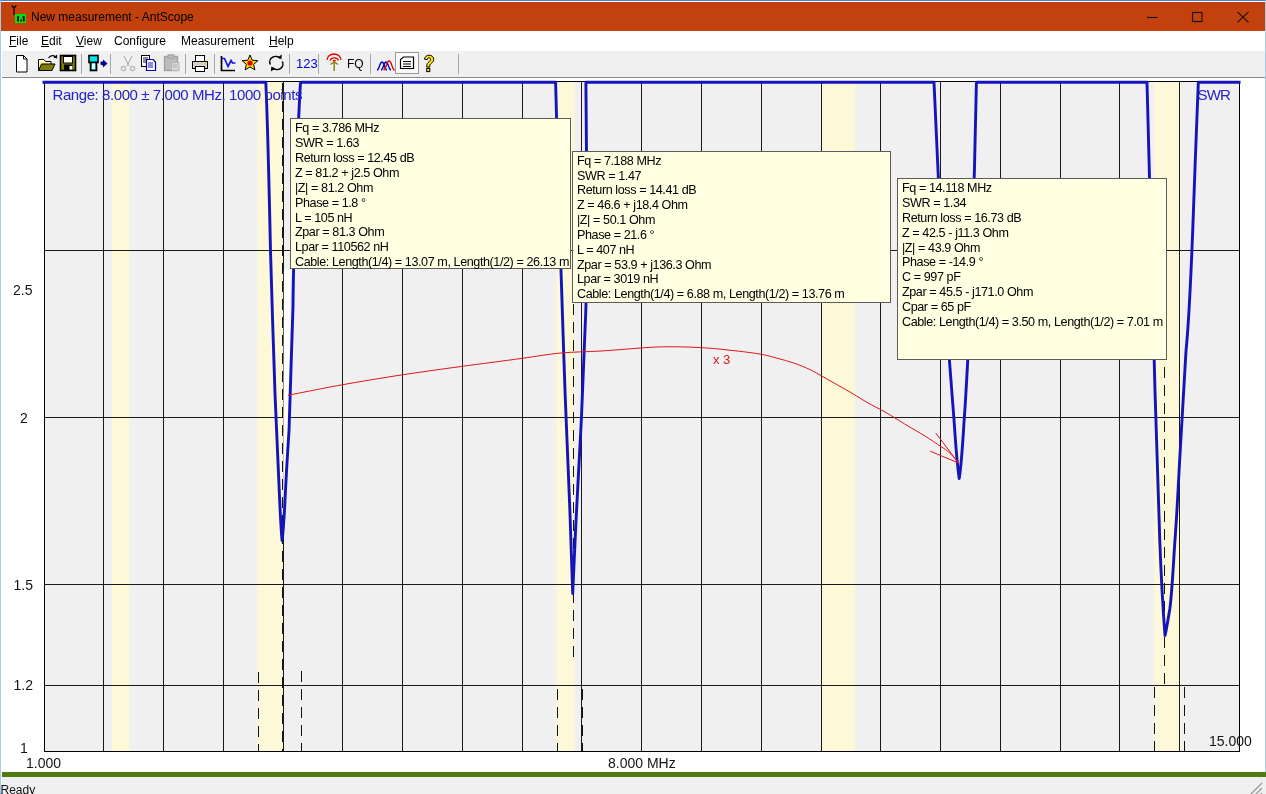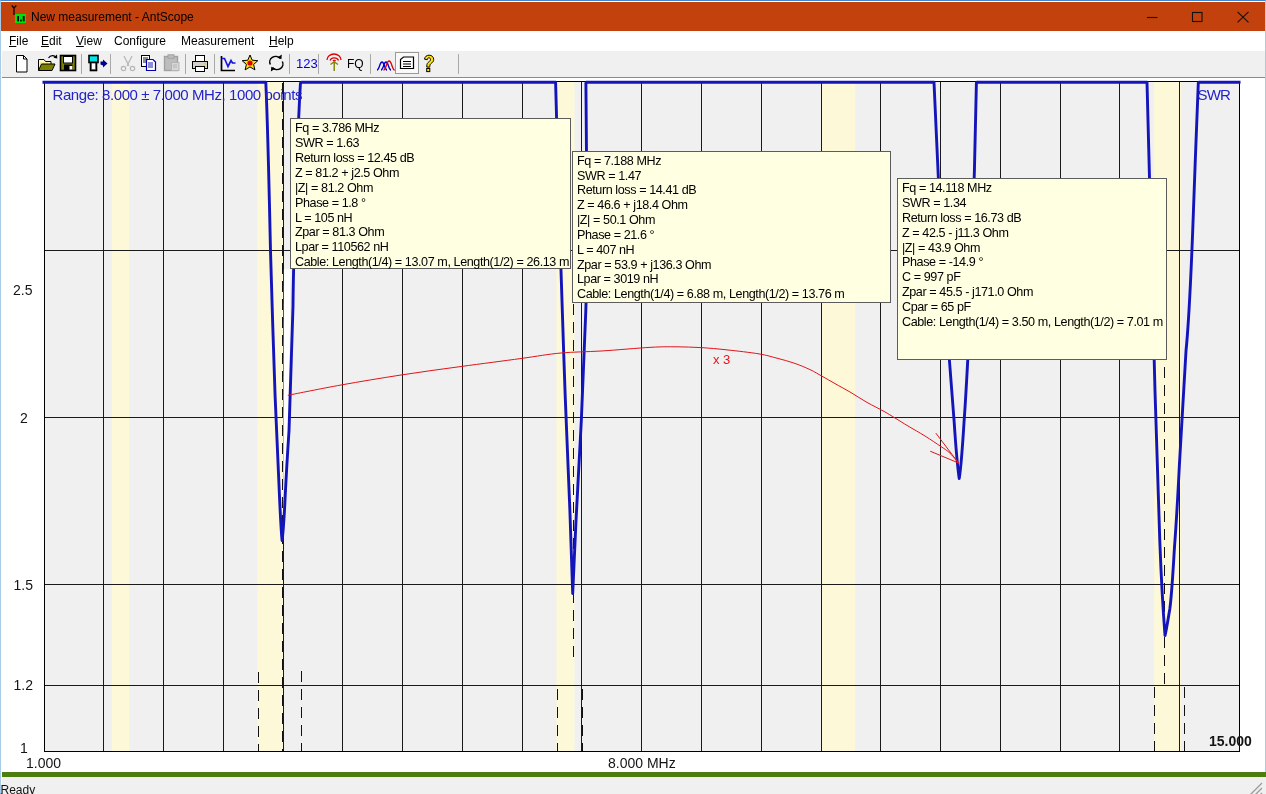--- a/index.html
+++ b/index.html
@@ -242,21 +242,21 @@
 
   <div class="lbl blue" style="left:51.5px;top:85.2px;font-size:15px;letter-spacing:-0.42px;">Range: 8.000 ± 7.000 MHz, 1000 points</div>
   <div class="lbl blue" style="left:1196.5px;top:85.2px;font-size:15px;letter-spacing:-0.8px;text-align:right;">SWR</div>
   <div class="lbl" style="left:12px;top:241px;margin-top:40px;">2.5</div>
   <div class="lbl" style="left:19px;top:409.1px;">2</div>
   <div class="lbl" style="left:12.5px;top:575.8px;">1.5</div>
   <div class="lbl" style="left:12.5px;top:676.4px;">1.2</div>
   <div class="lbl" style="left:19px;top:738.6px;">1</div>
   <div class="lbl" style="left:25px;top:754.1px;">1.000</div>
   <div class="lbl" style="left:607px;top:754.2px;">8.000 MHz</div>
-  <div class="lbl" style="left:1208px;top:732px;font-weight:bold;">15.000</div>
+  <div class="lbl" style="left:1208px;top:732px;">15.000</div>
 
   <div class="tip" style="left:289px;top:117.3px;width:280.6px;height:151.2px;">Fq = 3.786 MHz
 SWR = 1.63
 Return loss = 12.45 dB
 Z = 81.2 + j2.5 Ohm
 |Z| = 81.2 Ohm
 Phase = 1.8 °
 L = 105 nH
 Zpar = 81.3 Ohm
 Lpar = 110562 nH

